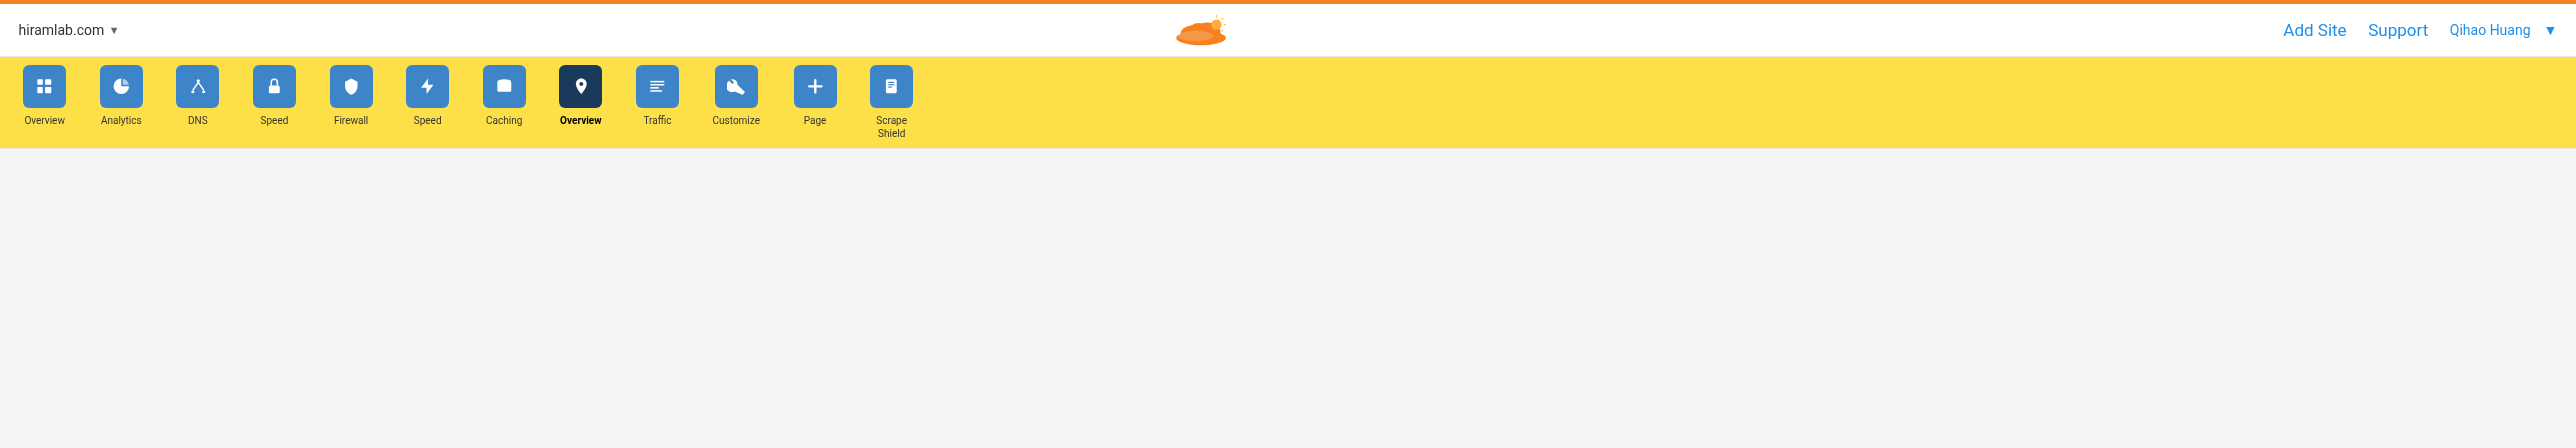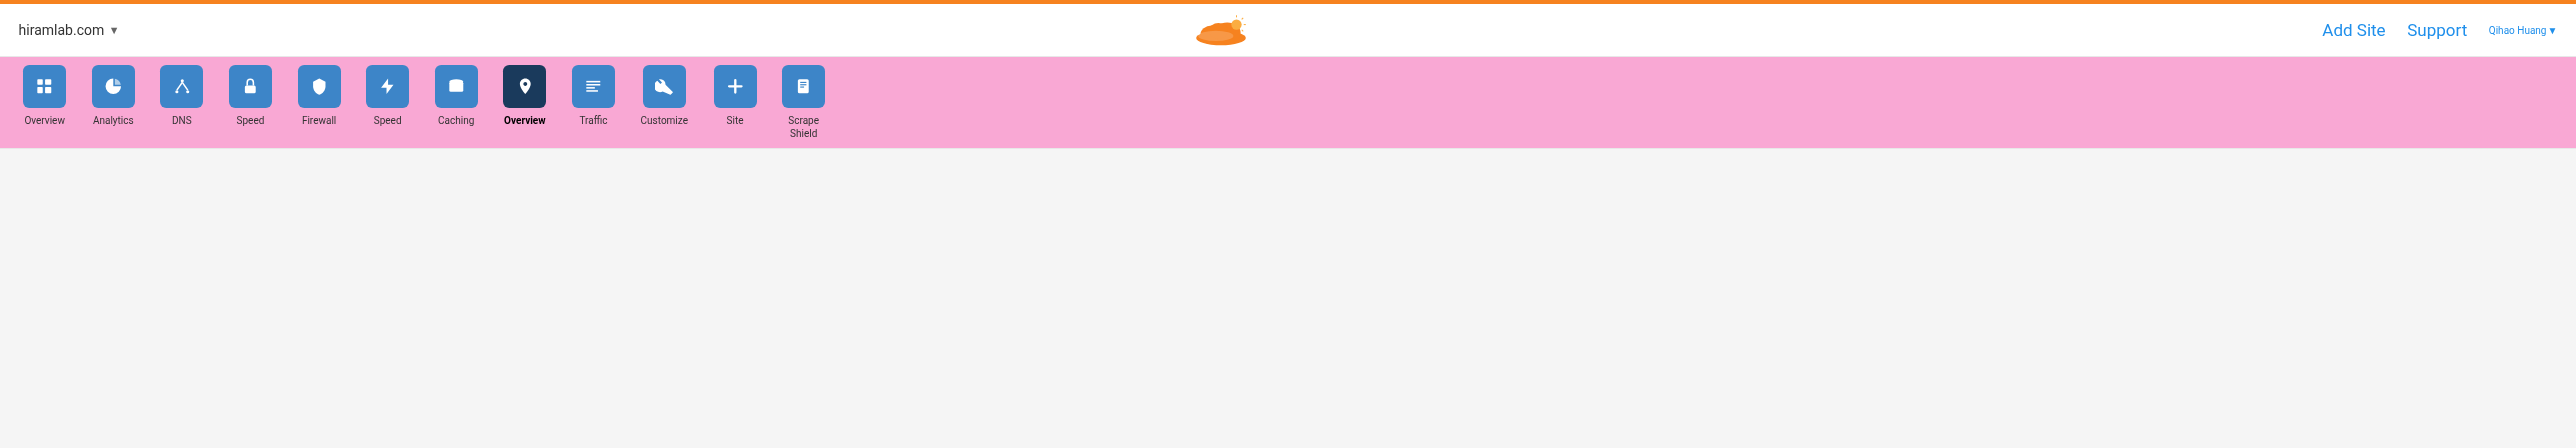--- a/index.html
+++ b/index.html
@@ -50,31 +50,31 @@
     }
     .header-link {
       color: #1f8feb;
       font-size: 17px;
       cursor: pointer;
       text-decoration: none;
     }
     .user-menu {
       display: flex;
       align-items: center;
-      gap: 1px;
+      gap: 13px;
       color: #1f8feb;
-      font-size: 10px;
+      font-size: 14px;
       cursor: pointer;
     }
     .nav-bar {
-      background: #f9a8d4;
+      background: #fde047;
       padding: 7.7px 12.4px 0 12.4px;
       display: flex;
       align-items: flex-start;
-      gap: 4px;
+      gap: 12px;
       border-bottom: 0.8px solid #e8e8e8;
       overflow-x: auto;
     }
     .nav-item {
       display: flex;
       flex-direction: column;
       align-items: center;
       gap: 6.2px;
       padding: 0 10.8px 7.7px 10.8px;
       cursor: pointer;
@@ -242,21 +242,21 @@
       </div>
       <span class="nav-label">Customize</span>
     </div>
     <div class="nav-item">
       <div class="nav-icon">
         <svg viewBox="0 0 24 24" fill="white" width="18.6" height="18.6">
           <line x1="12" y1="4" x2="12" y2="20" stroke="white" stroke-width="3" stroke-linecap="round"></line>
           <line x1="4" y1="12" x2="20" y2="12" stroke="white" stroke-width="3" stroke-linecap="round"></line>
         </svg>
       </div>
-      <span class="nav-label">Site</span>
+      <span class="nav-label">Page</span>
     </div>
     <div class="nav-item">
       <div class="nav-icon">
         <svg viewBox="0 0 24 24" fill="white" width="18.6" height="18.6">
           <rect x="5" y="3" width="14" height="18" rx="2"></rect>
           <line x1="8" y1="7" x2="16" y2="7" stroke="#3d85c8" stroke-width="1.5"></line>
           <line x1="8" y1="10" x2="16" y2="10" stroke="#3d85c8" stroke-width="1.5"></line>
           <line x1="8" y1="13" x2="13" y2="13" stroke="#3d85c8" stroke-width="1.5"></line>
         </svg>
       </div>

